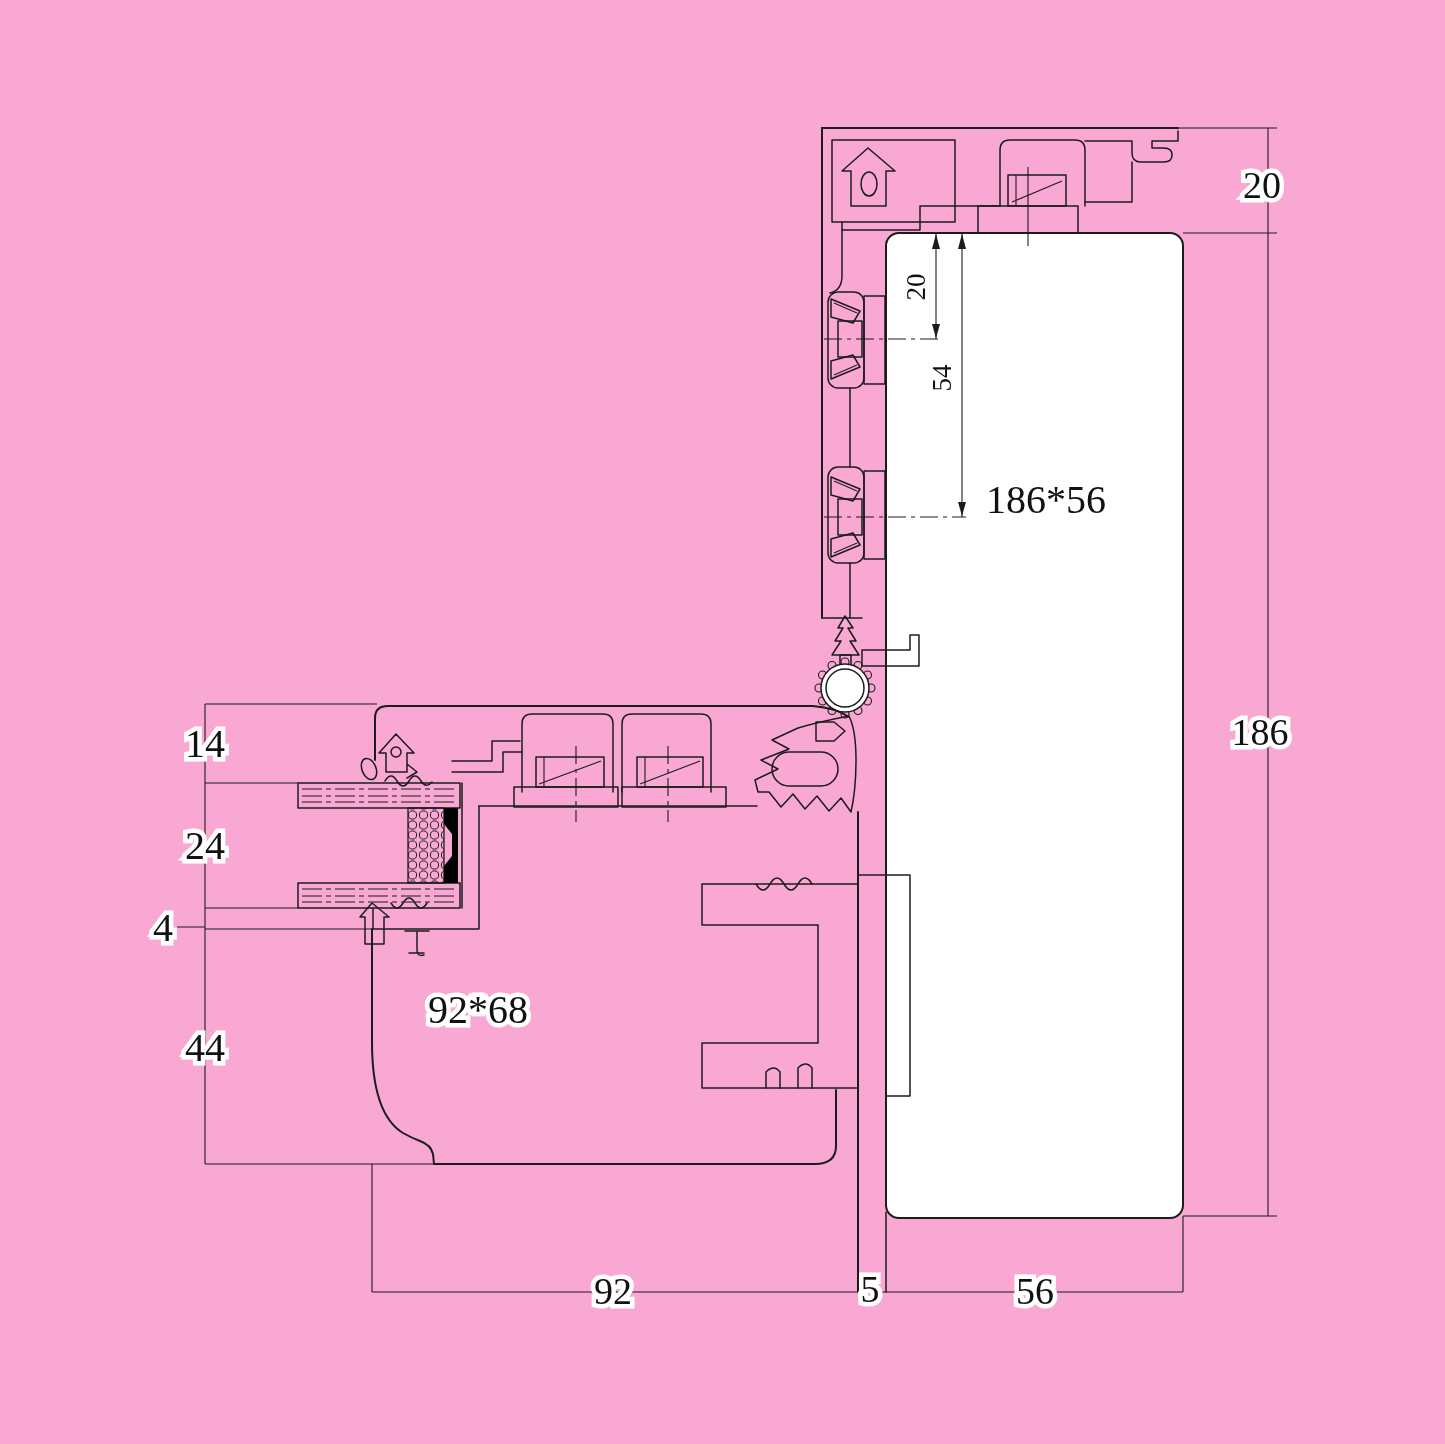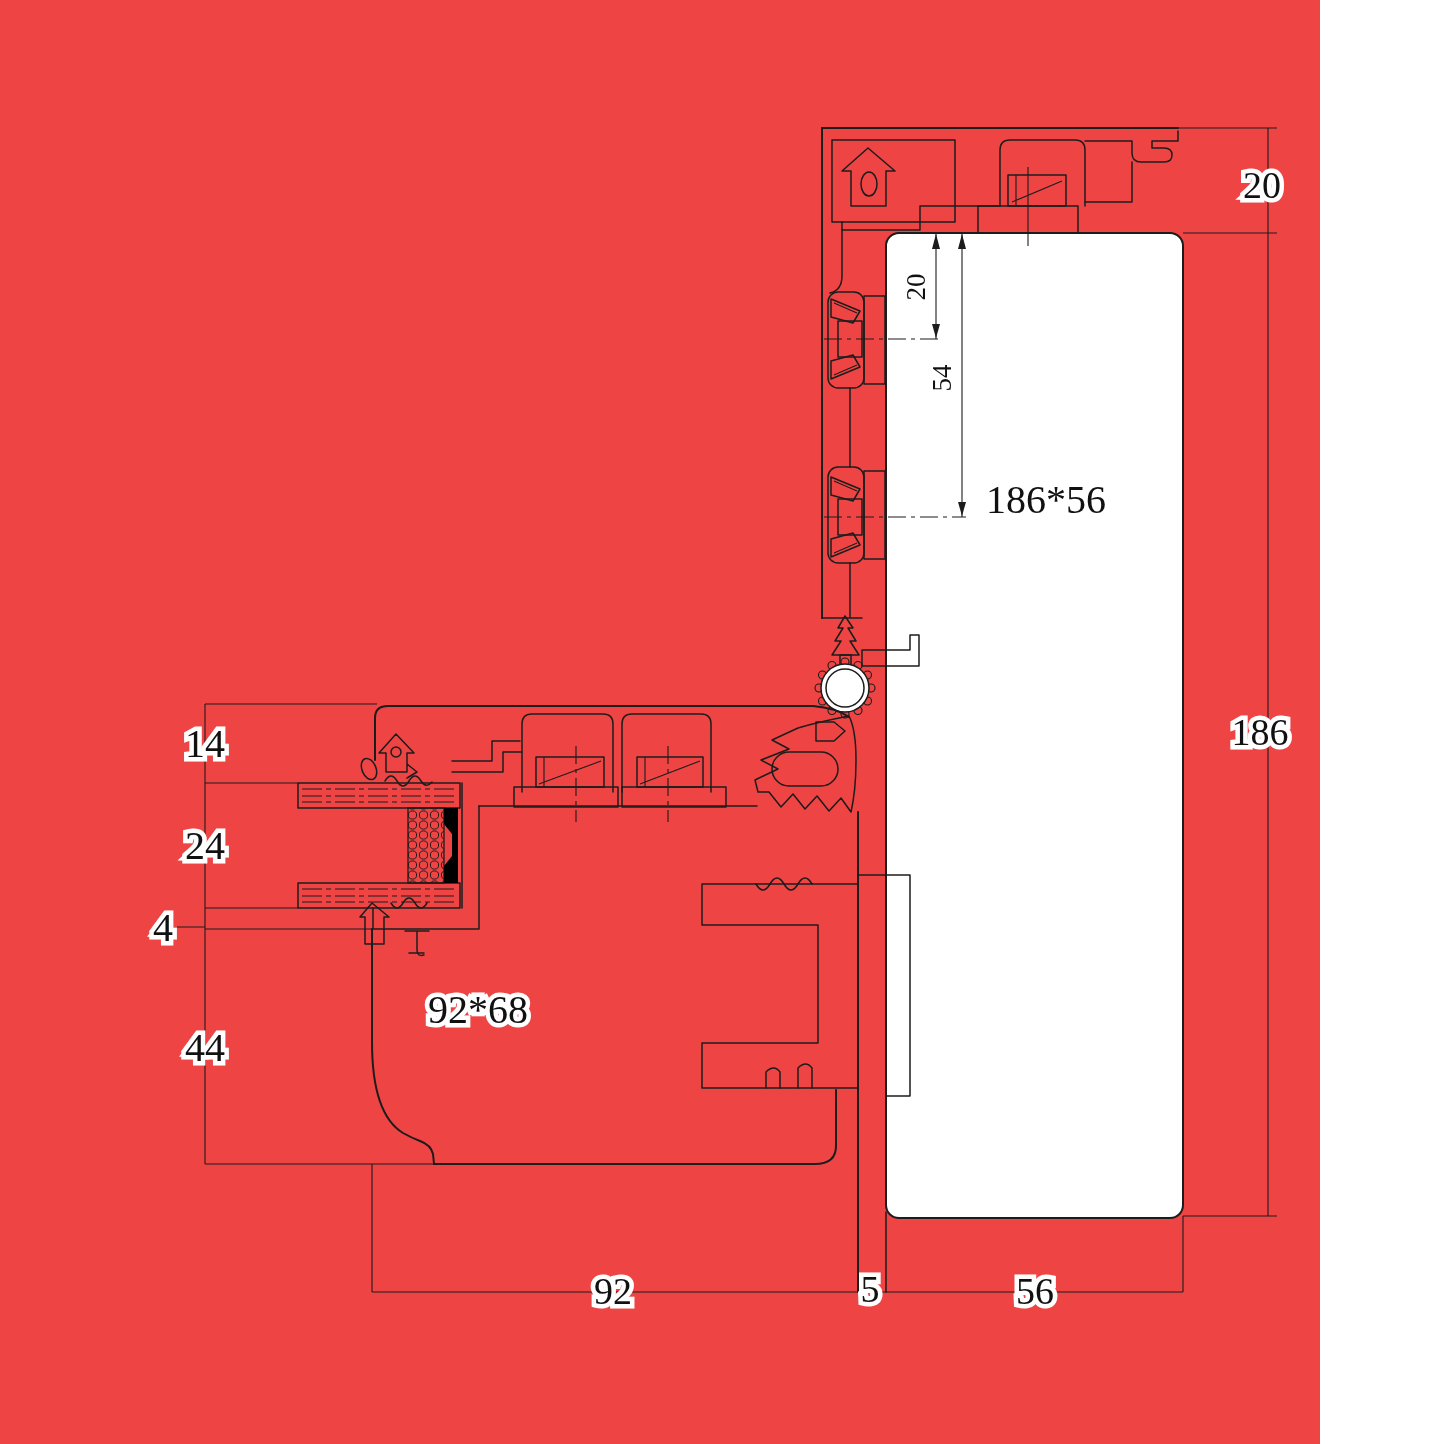--- a/index.html
+++ b/index.html
@@ -1,16 +1,16 @@
 <!DOCTYPE html>
 <html><head>
 <meta charset="utf-8">
 <style>
   html,body{margin:0;padding:0;background:#ffffff;}
-  .stage{position:relative;width:1320px;height:1444px;background:#ef4444;overflow:hidden;
+  .stage{position:relative;width:1445px;height:1444px;background:#f9a8d4;overflow:hidden;
          font-family:"Liberation Serif", serif;}
   svg{display:block;}
   
   .pl  {fill:none;stroke:#1c1c1c;stroke-width:2;stroke-linejoin:round;stroke-linecap:round;}
   .pl2 {fill:none;stroke:#1c1c1c;stroke-width:1.5;stroke-linejoin:round;stroke-linecap:round;}
   .thin{fill:none;stroke:#1c1c1c;stroke-width:1.1;}
   .cl  {fill:none;stroke:#1c1c1c;stroke-width:1.1;stroke-dasharray:18 5 4 5;}
   .hatch{fill:none;stroke:#1c1c1c;stroke-width:1.2;stroke-dasharray:20 4 5 4;}
   .whitefill{fill:#ffffff;stroke:#1c1c1c;}
   .dimtext{font-family:"Liberation Serif", serif;fill:#111111;

